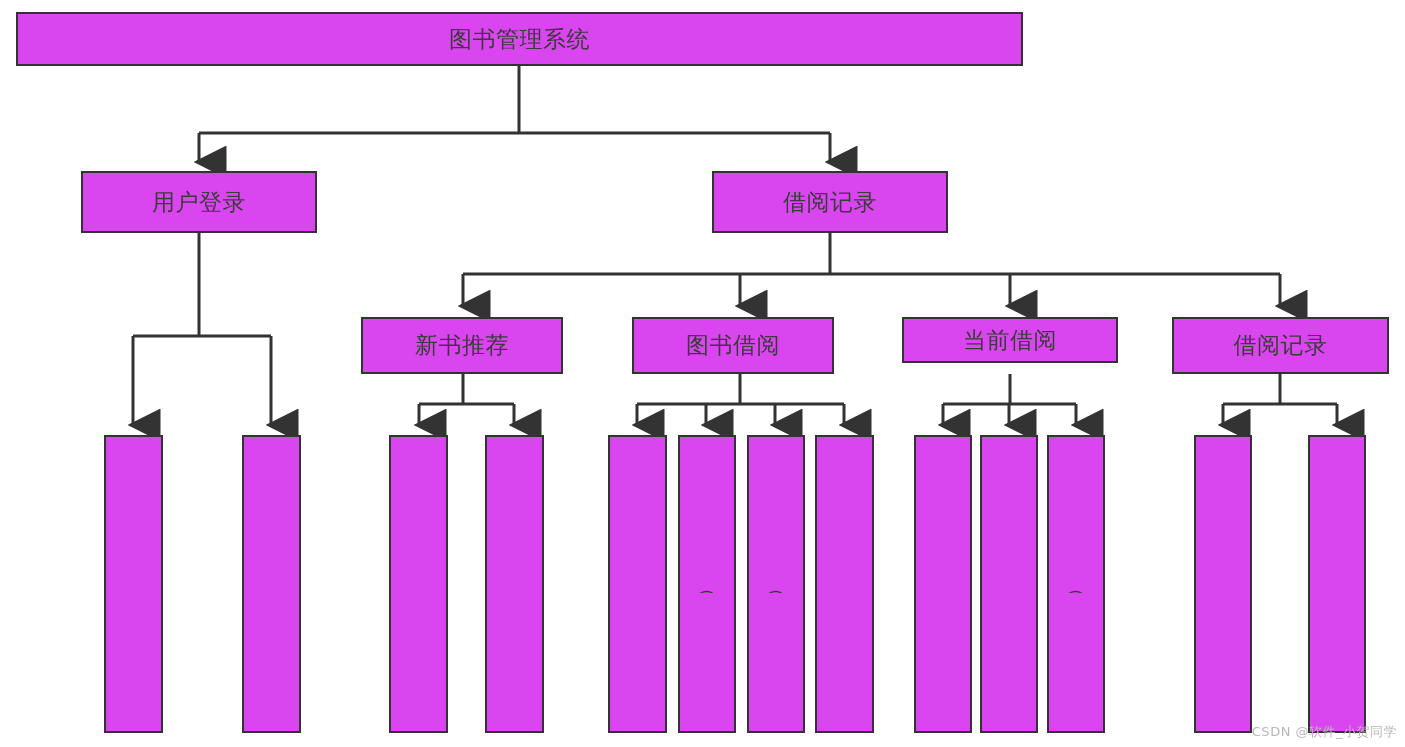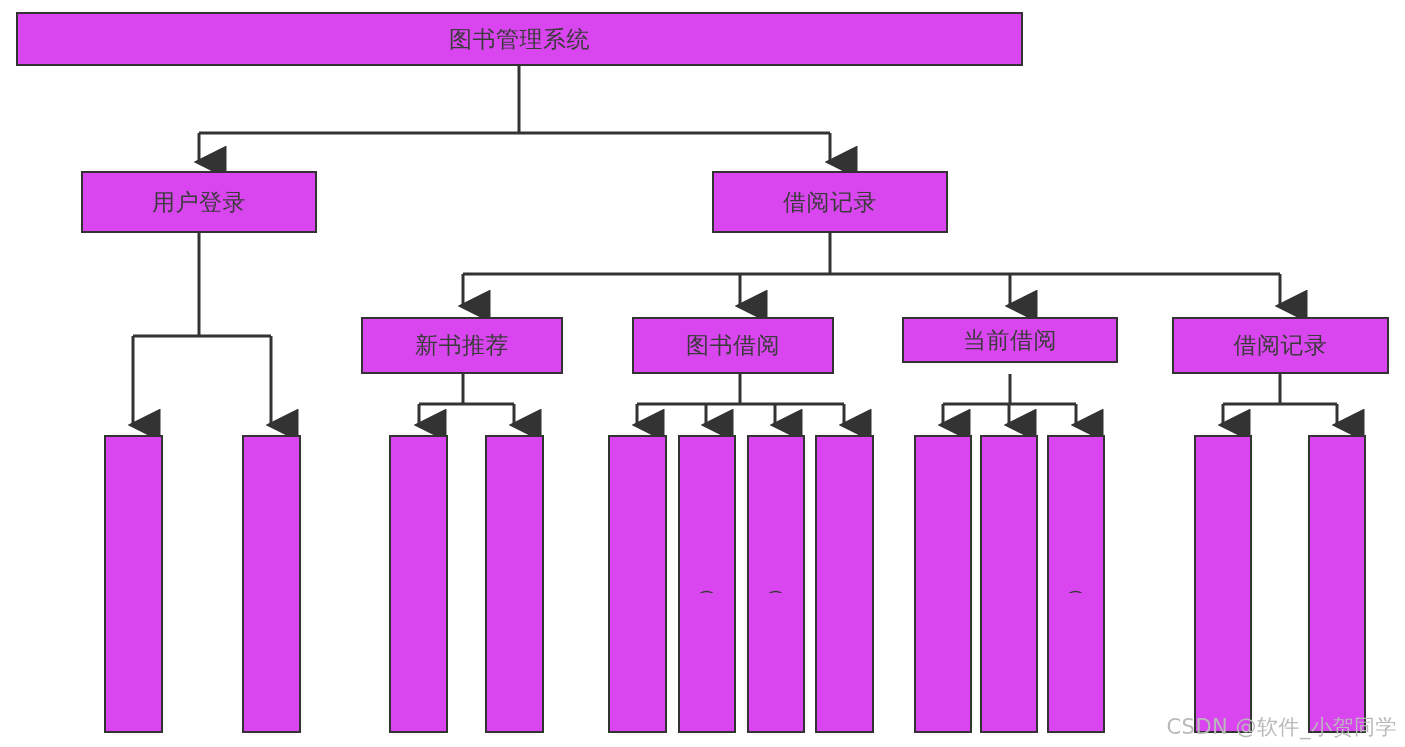--- a/index.html
+++ b/index.html
@@ -55,21 +55,21 @@
     font-size: 25px;
     line-height: 1.12;
     letter-spacing: 2px;
     max-height: 284px;
     overflow: hidden;
   }
   #watermark {
     position: absolute;
     right: 8px;
     bottom: 6px;
-    font-size: 21px;
+    font-size: 13px;
     color: #b9b9b9;
     letter-spacing: 0.5px;
     z-index: 5;
     white-space: nowrap;
   }
 </style>
 </head>
 <body>
 
 <div id="canvas">

